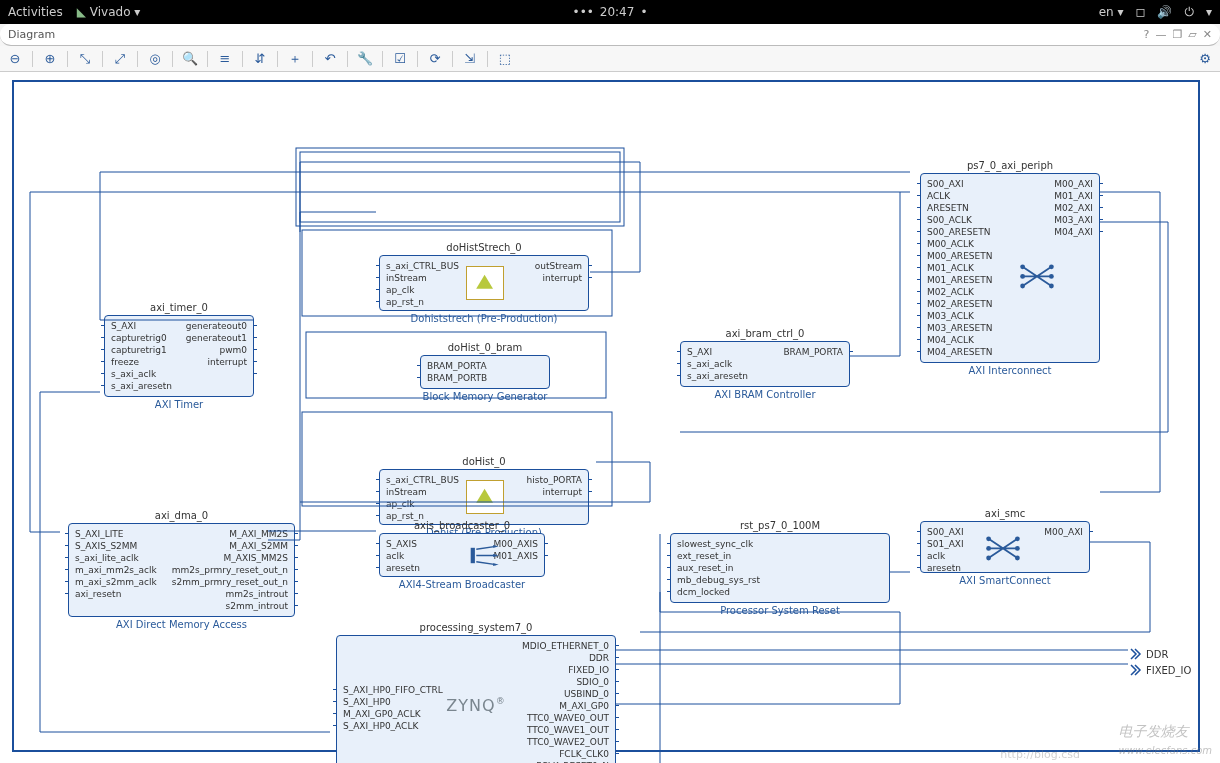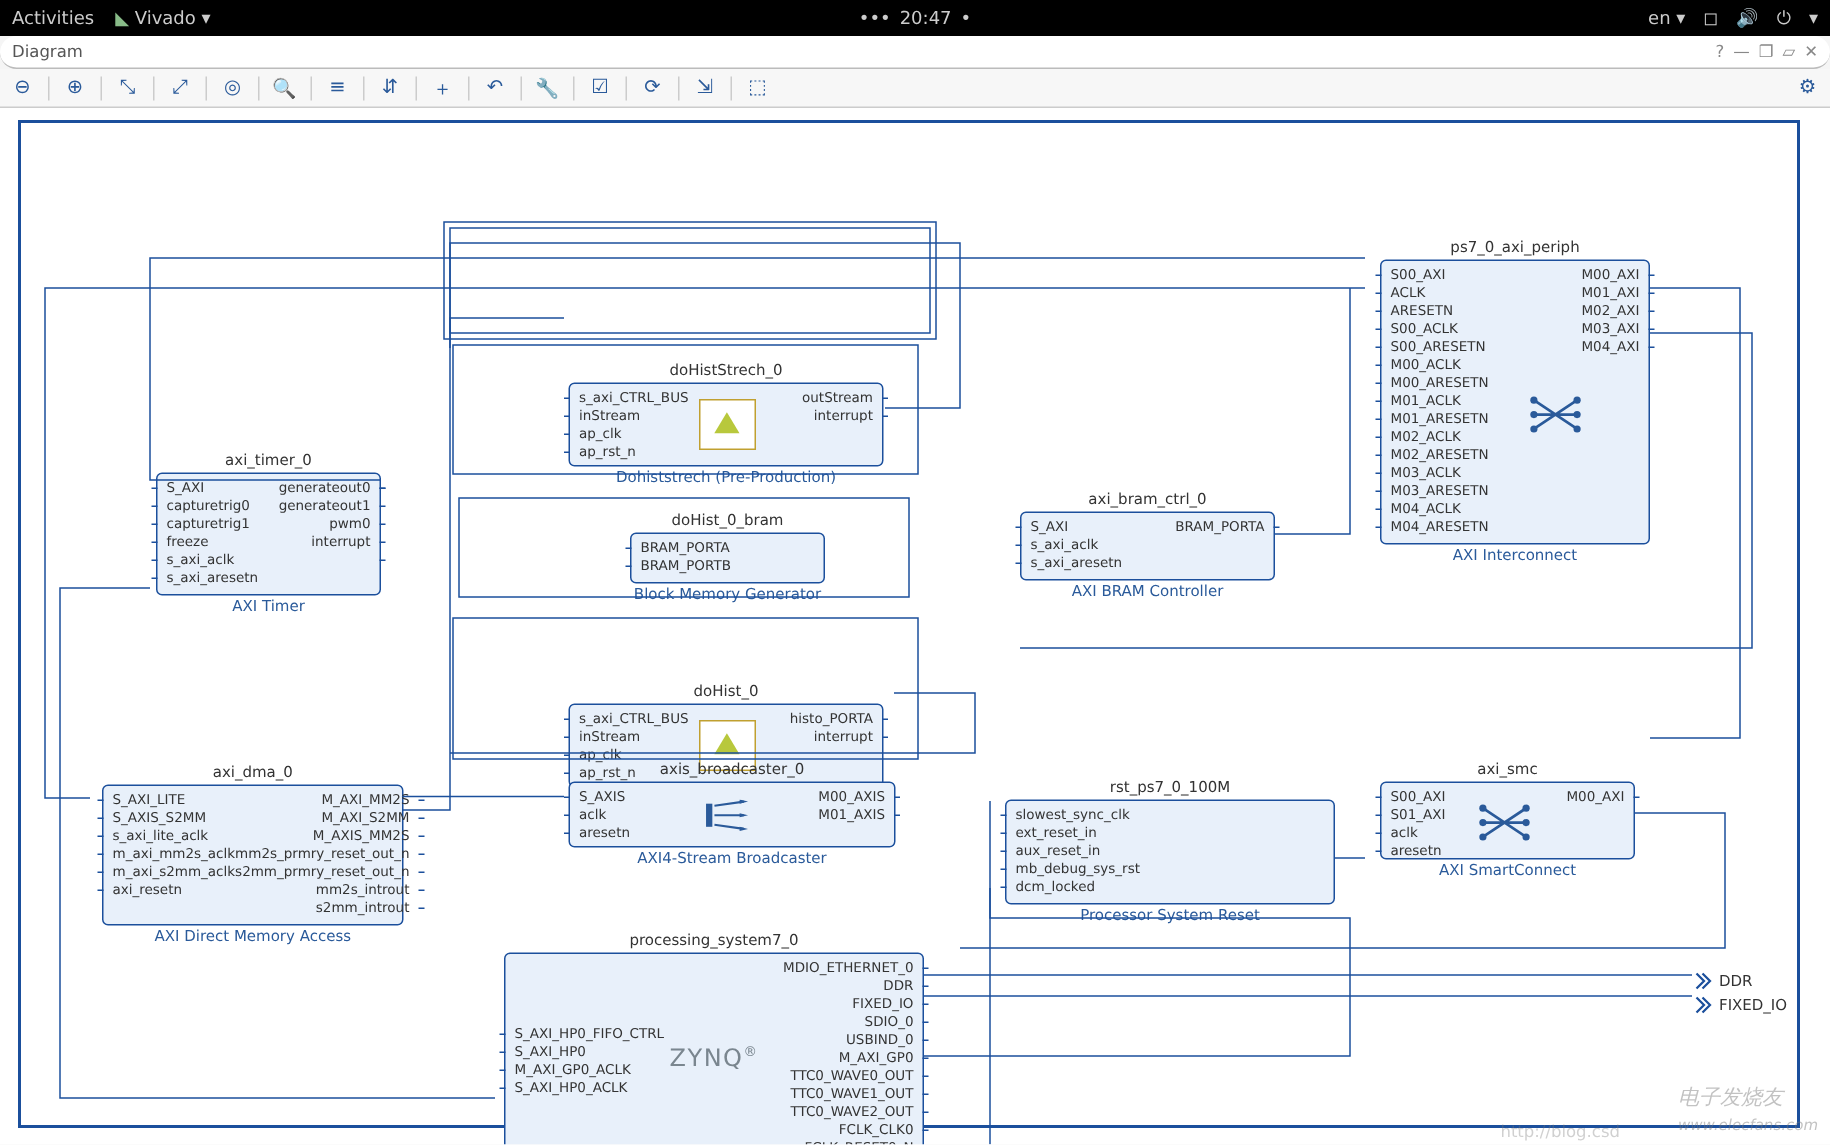--- a/index.html
+++ b/index.html
@@ -131,21 +131,21 @@
             <div class="ln">generateout1</div>
             <div class="ln">pwm0</div>
             <div class="ln">interrupt</div>
             <div class="ln"></div>
           </div>
     </div>
       </div>
     <div class="block-sub">AXI Timer</div>
   </div>
 
-  <div class="block" style="left:68px; top:438px; width:201px;">
+  <div class="block" style="left:68px; top:438px; width:227px;">
     <div class="block-title">axi_dma_0</div>
     <div class="block-body">
         <div class="ports">
       <div class="lcol" id="axi_dma-L">
             <div class="ln">S_AXI_LITE</div>
             <div class="ln">S_AXIS_S2MM</div>
             <div class="ln">s_axi_lite_aclk</div>
             <div class="ln">m_axi_mm2s_aclk</div>
             <div class="ln">m_axi_s2mm_aclk</div>
             <div class="ln">axi_resetn</div>
@@ -219,21 +219,21 @@
     </div>
       <div class="center-logo" style="left:86px; top:10px; width:38px; height:34px;">
         <svg viewBox="0 0 24 24">
             <polygon points="12,3 21,18 3,18" fill="#b8c83c"></polygon>
           </svg>
       </div>
     </div>
     <div class="block-sub">Dohist (Pre-Production)</div>
   </div>
 
-  <div class="block" style="left:379px; top:436px; width:218px;">
+  <div class="block" style="left:379px; top:448px; width:166px;">
     <div class="block-title">axis_broadcaster_0</div>
     <div class="block-body" style="height:44px;">
         <div class="ports">
       <div class="lcol" id="broadcaster-L">
             <div class="ln">S_AXIS</div>
             <div class="ln">aclk</div>
             <div class="ln">aresetn</div>
           </div>
           <div class="rcol" id="broadcaster-R">
             <div class="ln">M00_AXIS</div>

